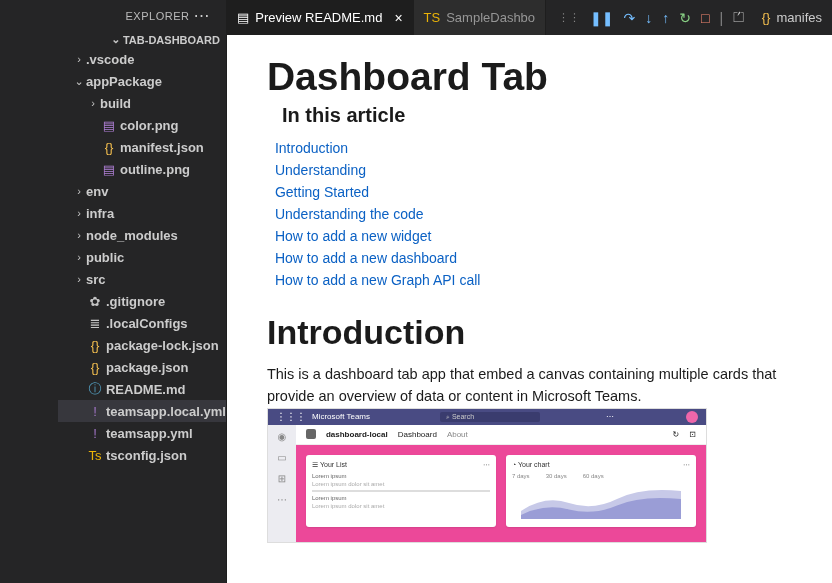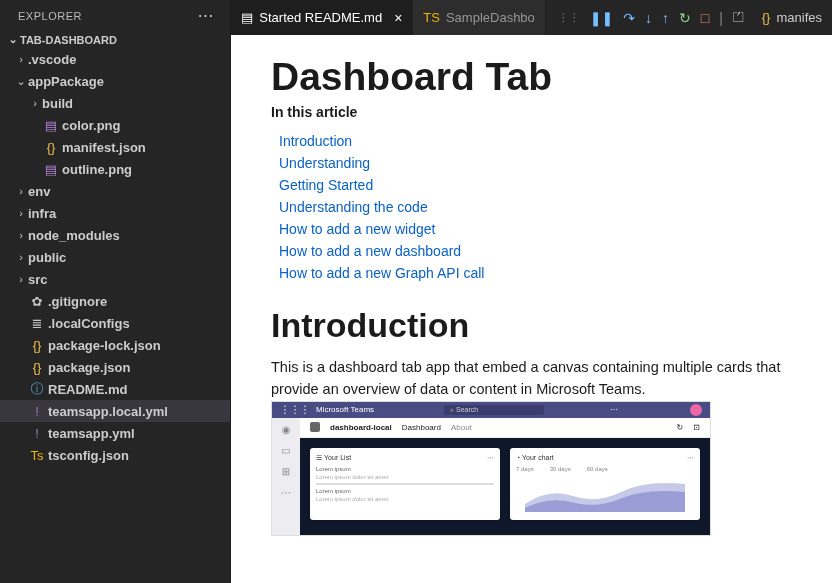--- a/index.html
+++ b/index.html
@@ -12,20 +12,21 @@
   overflow: hidden;
   display: flex;
   font-size: 13px;
 }
 .sidebar {
   width: 231px;
   background: #252526;
   display: flex;
   flex-direction: column;
   border-right: 1px solid #1e1e1e;
+  align-items: flex-end;
 }
 .explorer-header {
   display: flex;
   justify-content: space-between;
   align-items: center;
   padding: 6px 12px 6px 18px;
   font-size: 11px;
   letter-spacing: 0.5px;
   color: #bbbbbb;
 }
@@ -115,23 +116,24 @@
   overflow: auto;
   padding: 20px 40px 0 40px;
 }
 .preview h1 {
   font-size: 39px;
   font-weight: 700;
   color: #1b1b1b;
   margin-bottom: 5px;
 }
 .preview h2.sub {
-  font-size: 14px;
+  font-size: 20px;
   font-weight: 700;
   margin-bottom: 10px;
+  margin-left: 15px;
 }
 .toc { margin-bottom: 22px; }
 .toc a {
   display: block;
   color: #0b61c4;
   text-decoration: none;
   padding: 3px 0 3px 8px;
   font-size: 14px;
 }
 .preview h1.section {
@@ -154,21 +156,21 @@
   font-size: 8px;
 }
 .teams-top { height: 16px; background: #494b83; display: flex; align-items: center; padding: 0 8px; color: #fff; }
 .teams-top .dots3 { color: #fff; font-size: 10px; }
 .teams-top .brand { margin-left: 6px; font-size: 8px; }
 .teams-top .search { margin-left: 70px; background: #3a3c6e; border-radius: 2px; padding: 1px 6px; font-size: 7px; width: 100px; color: #ccc; }
 .teams-top .avatar { margin-left: auto; width: 12px; height: 12px; border-radius: 50%; background: #e6a; }
 .teams-body { display: flex; height: calc(100% - 16px); }
 .teams-nav { width: 28px; background: #ececf1; display: flex; flex-direction: column; align-items: center; padding-top: 6px; gap: 10px; color: #888; }
 .teams-nav div { font-size: 10px; }
-.teams-content { flex: 1; background: #0f172a; }
+.teams-content { flex: 1; background: #ec4899; }
 .teams-tabhead { height: 20px; background: #fff; display: flex; align-items: center; padding: 0 10px; gap: 10px; font-size: 8px; border-bottom: 1px solid #eee; }
 .teams-tabhead .dbicon { width: 10px; height: 10px; background: #666; border-radius: 2px; }
 .teams-tabhead b { font-weight: 700; }
 .teams-tabhead .spacer { flex: 1; }
 .teams-cards { display: flex; gap: 10px; padding: 10px; }
 .tcard { background: #fff; flex: 1; border-radius: 3px; padding: 6px; box-shadow: 0 1px 2px rgba(0,0,0,0.1); }
 .tcard .th { display: flex; justify-content: space-between; font-size: 7px; margin-bottom: 4px; color: #333; }
 .tcard .line { height: 2px; background: #ddd; margin: 3px 0; }
 .tcard .ltxt { font-size: 6px; color: #666; margin: 2px 0; }
 svg.wave { width: 100%; height: 40px; }
@@ -273,21 +275,21 @@
         <span class="icon i-ts">Ts</span>
         <span class="label">tsconfig.json</span>
       </div>
     </div>
 </div>
 
 <div class="main">
   <div class="tabbar">
     <div class="tab active">
       <span>▤</span>
-      <span>Started README.md</span>
+      <span>Preview README.md</span>
       <span class="close">×</span>
     </div>
     <div class="tab">
       <span class="i-ts">TS</span>
       <span>SampleDashbo</span>
     </div>
     <div class="debug-controls">
       <span class="drag">⋮⋮</span>
       <span>❚❚</span>
       <span>↷</span>

